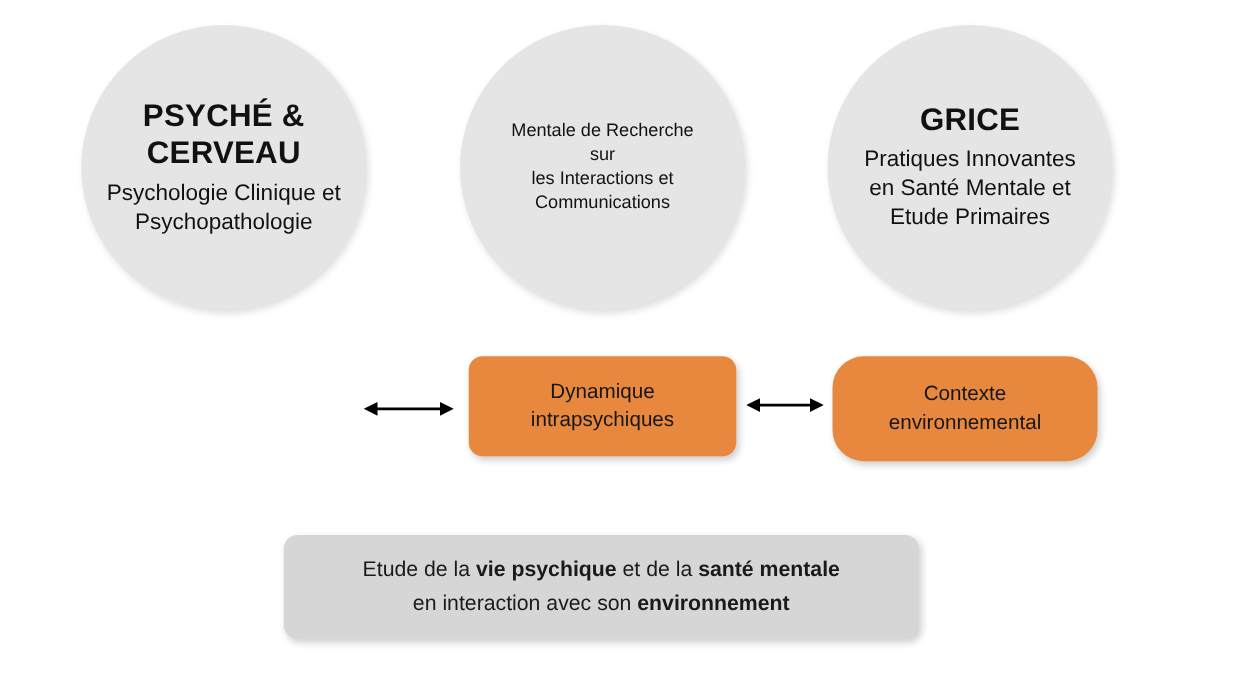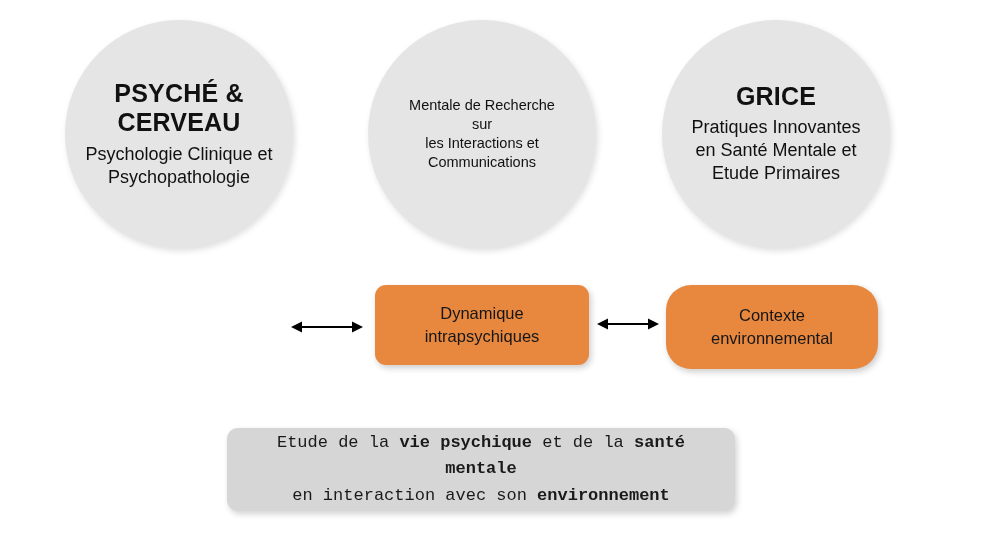--- a/index.html
+++ b/index.html
@@ -104,21 +104,20 @@
     left: 227px; top: 428px;
     width: 508px; height: 83px;
     background: #d6d6d6;
     border-radius: 11px;
     box-shadow: 2px 3px 6px rgba(0,0,0,0.18);
     display: flex;
     align-items: center;
     justify-content: center;
     box-sizing: border-box;
     padding: 0 18px;
-    font-family: Liberation Mono, monospace;
   }
   #summary-text {
     text-align: center;
     font-size: 17px;
     line-height: 1.55;
     color: #1a1a1a;
   }
   #summary-text b { font-weight: bold; }
 </style>
 </head>

